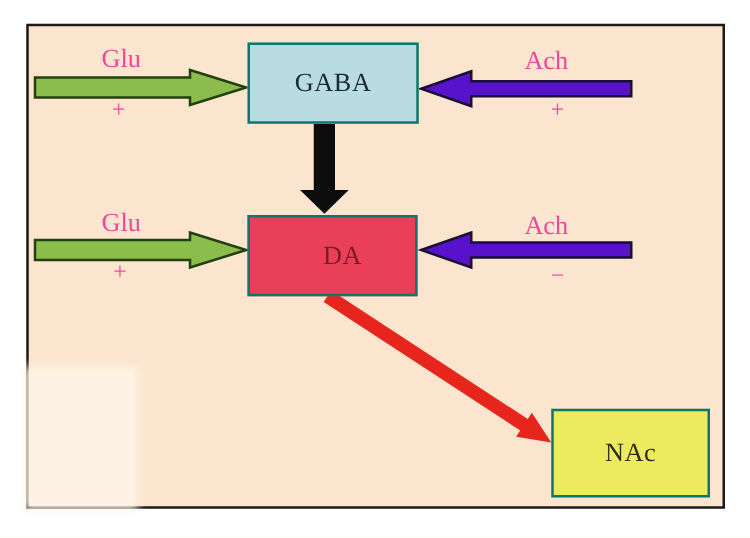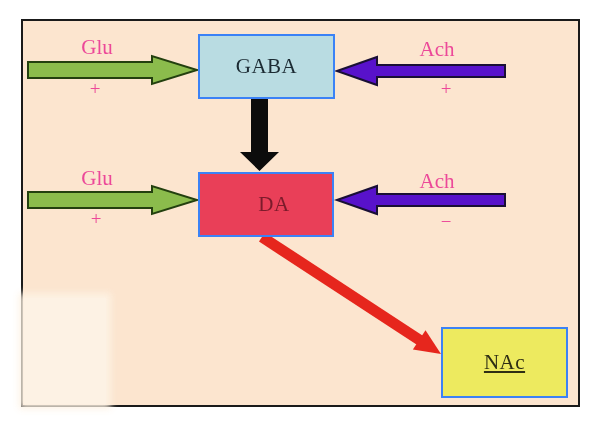--- a/index.html
+++ b/index.html
@@ -10,27 +10,27 @@
   .frame{
     position:absolute;left:21px;top:19px;width:559px;height:388px;
     box-sizing:border-box;border:2px solid #1a1a1a;background:#fce5cf;
   }
   .light-patch{
     position:absolute;left:24px;top:298px;width:82px;height:106px;
     background:#fdf2e4;box-shadow:0 0 7px 5px rgba(253,242,228,0.95);
   }
   .arrows{position:absolute;left:0;top:0;width:600px;height:430px;}
   .node{
-    position:absolute;box-sizing:border-box;border:2px solid #3b82f6;
+    position:absolute;box-sizing:border-box;border:2px solid #0f766e;
     display:flex;align-items:center;justify-content:center;
     font-size:21px;letter-spacing:0.5px;
   }
   .node-gaba{left:198px;top:34px;width:137px;height:65px;background:#b9dce2;color:#1c2b33;}
   .node-da{left:198px;top:172px;width:136px;height:65px;background:#e93f58;color:#7c1b2b;padding-left:16px;}
-  .node-nac{left:441px;top:327px;width:127px;height:71px;background:#edea5f;color:#2e2e14;text-decoration:underline;}
+  .node-nac{left:441px;top:327px;width:127px;height:71px;background:#edea5f;color:#2e2e14;}
   .lbl{
     position:absolute;transform:translate(-50%,-50%);
     color:#ec4899;font-size:21px;white-space:nowrap;line-height:1;
   }
   .sign{font-size:19px;}
 </style>
 </head>
 <body>
 
 <div class="stage">

